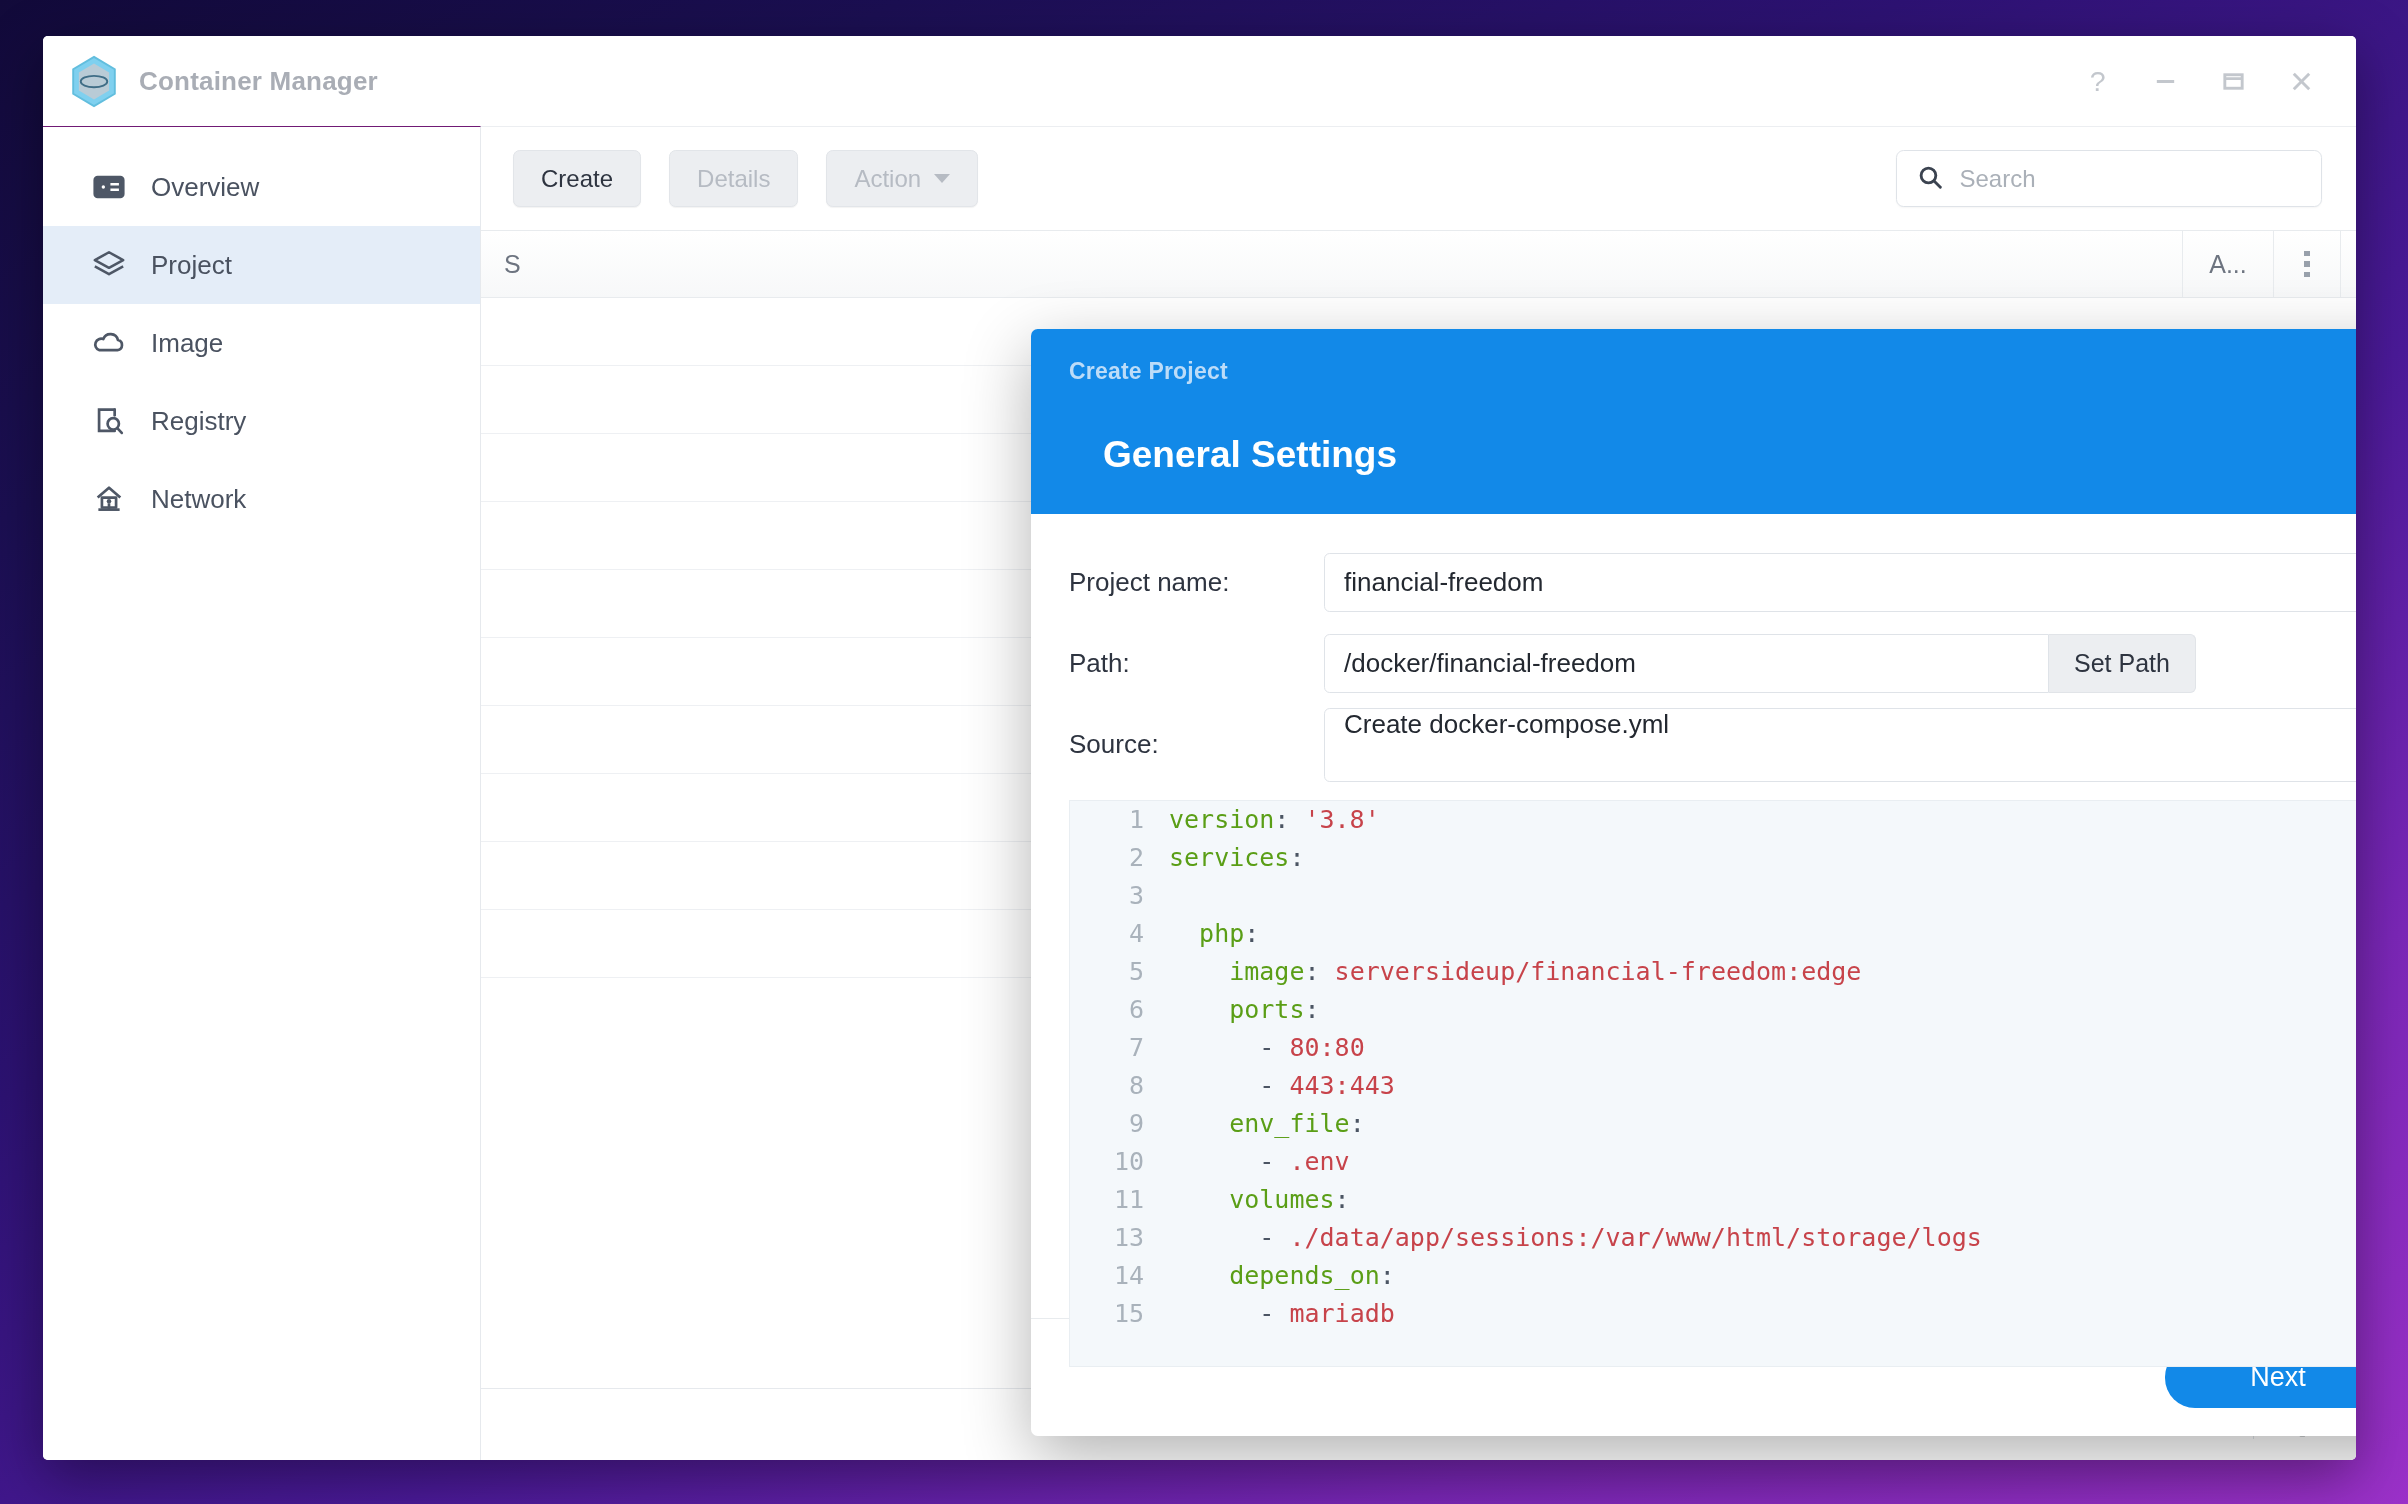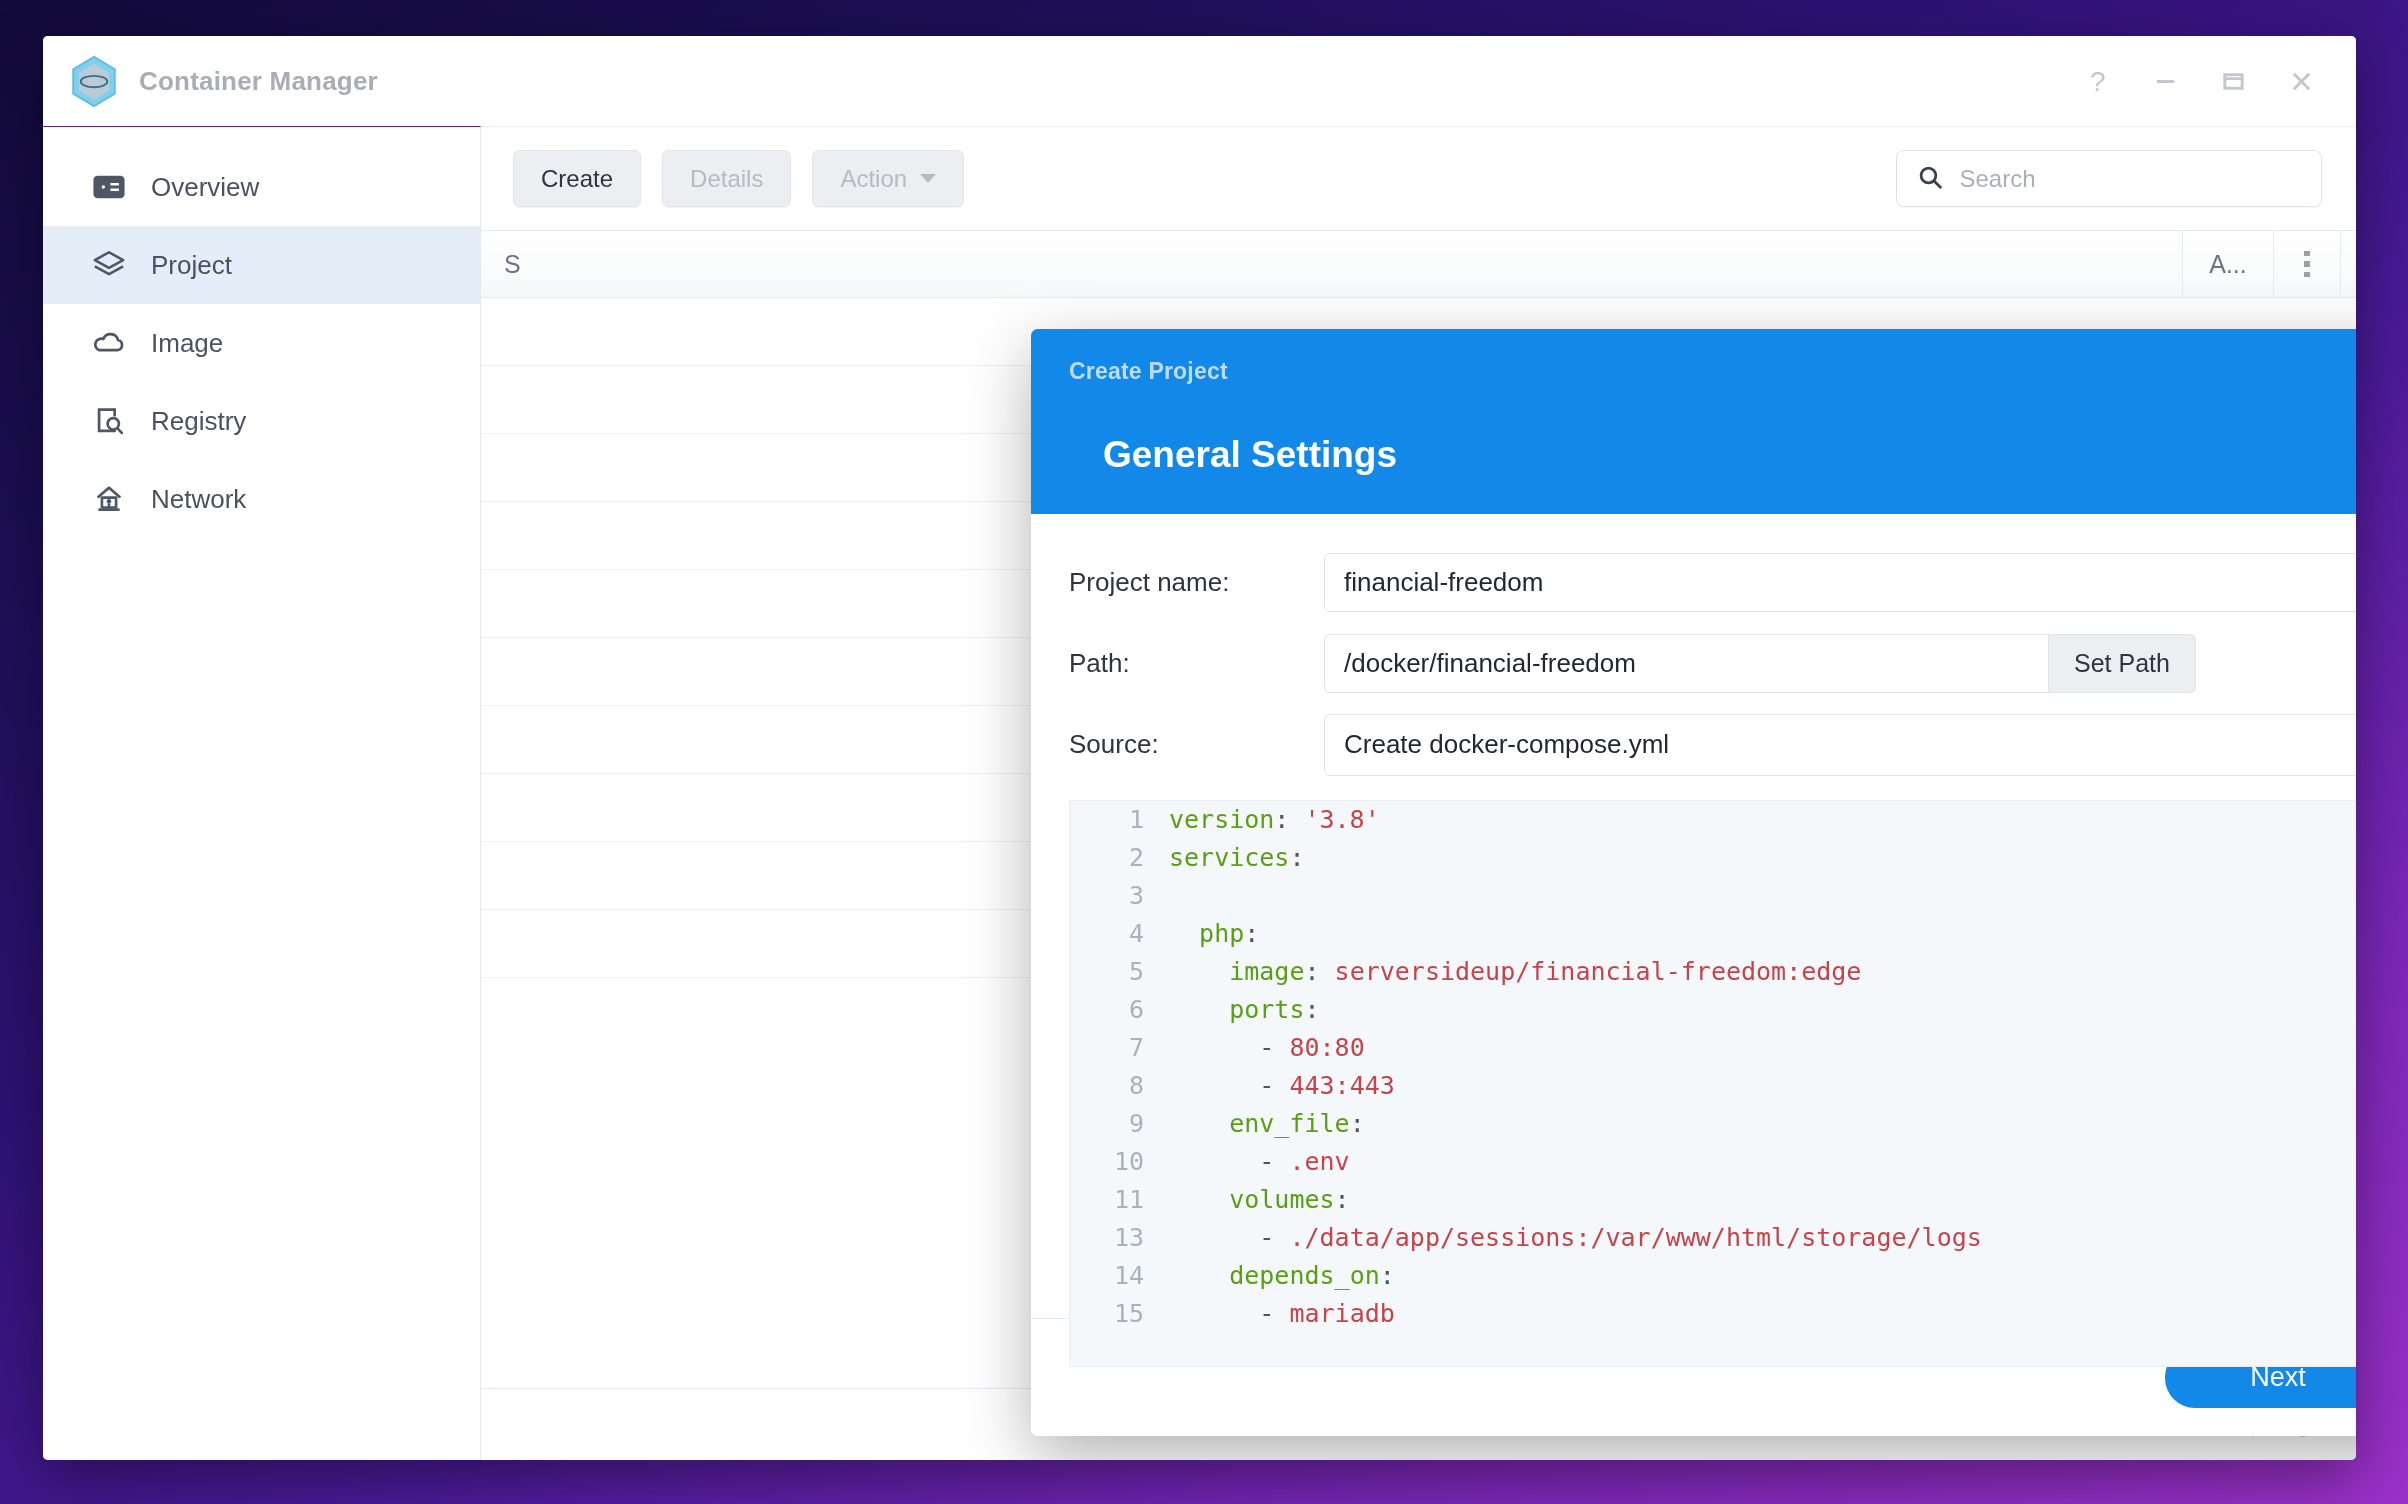--- a/index.html
+++ b/index.html
@@ -92,21 +92,21 @@
     display: flex;
     flex-direction: column;
     position: relative;
   }
   .toolbar {
     height: 103px;
     flex: 0 0 103px;
     display: flex;
     align-items: center;
     padding: 0 34px 0 32px;
-    gap: 21px;
+    gap: 28px;
   }
   .tb-btn {
     height: 57px;
     padding: 0 27px;
     border-radius: 6.7px;
     background: #eceef1;
     border: 1px solid #e2e5e9;
     color: #2e3440;
     font-size: 24px;
     display: flex;
@@ -231,25 +231,25 @@
     background: #eceef1;
     border: 1px solid #e1e4e8;
     border-left: none;
     border-radius: 0 5.7px 5.7px 0;
     display: flex; align-items: center;
     font-size: 25px;
     color: #2e3440;
   }
   .fselect {
     flex: 1;
-    height: 62px;
+    height: 74px;
     border: 1px solid #dfe3e8;
     border-radius: 5.7px;
     display: flex;
-    align-items: center;
+    align-items: flex-start;
     justify-content: space-between;
     padding: 0 19px;
     font-size: 26px;
     color: #232830;
     background: #fff;
   }
 
   
   .editor {
     margin-top: 21px;

